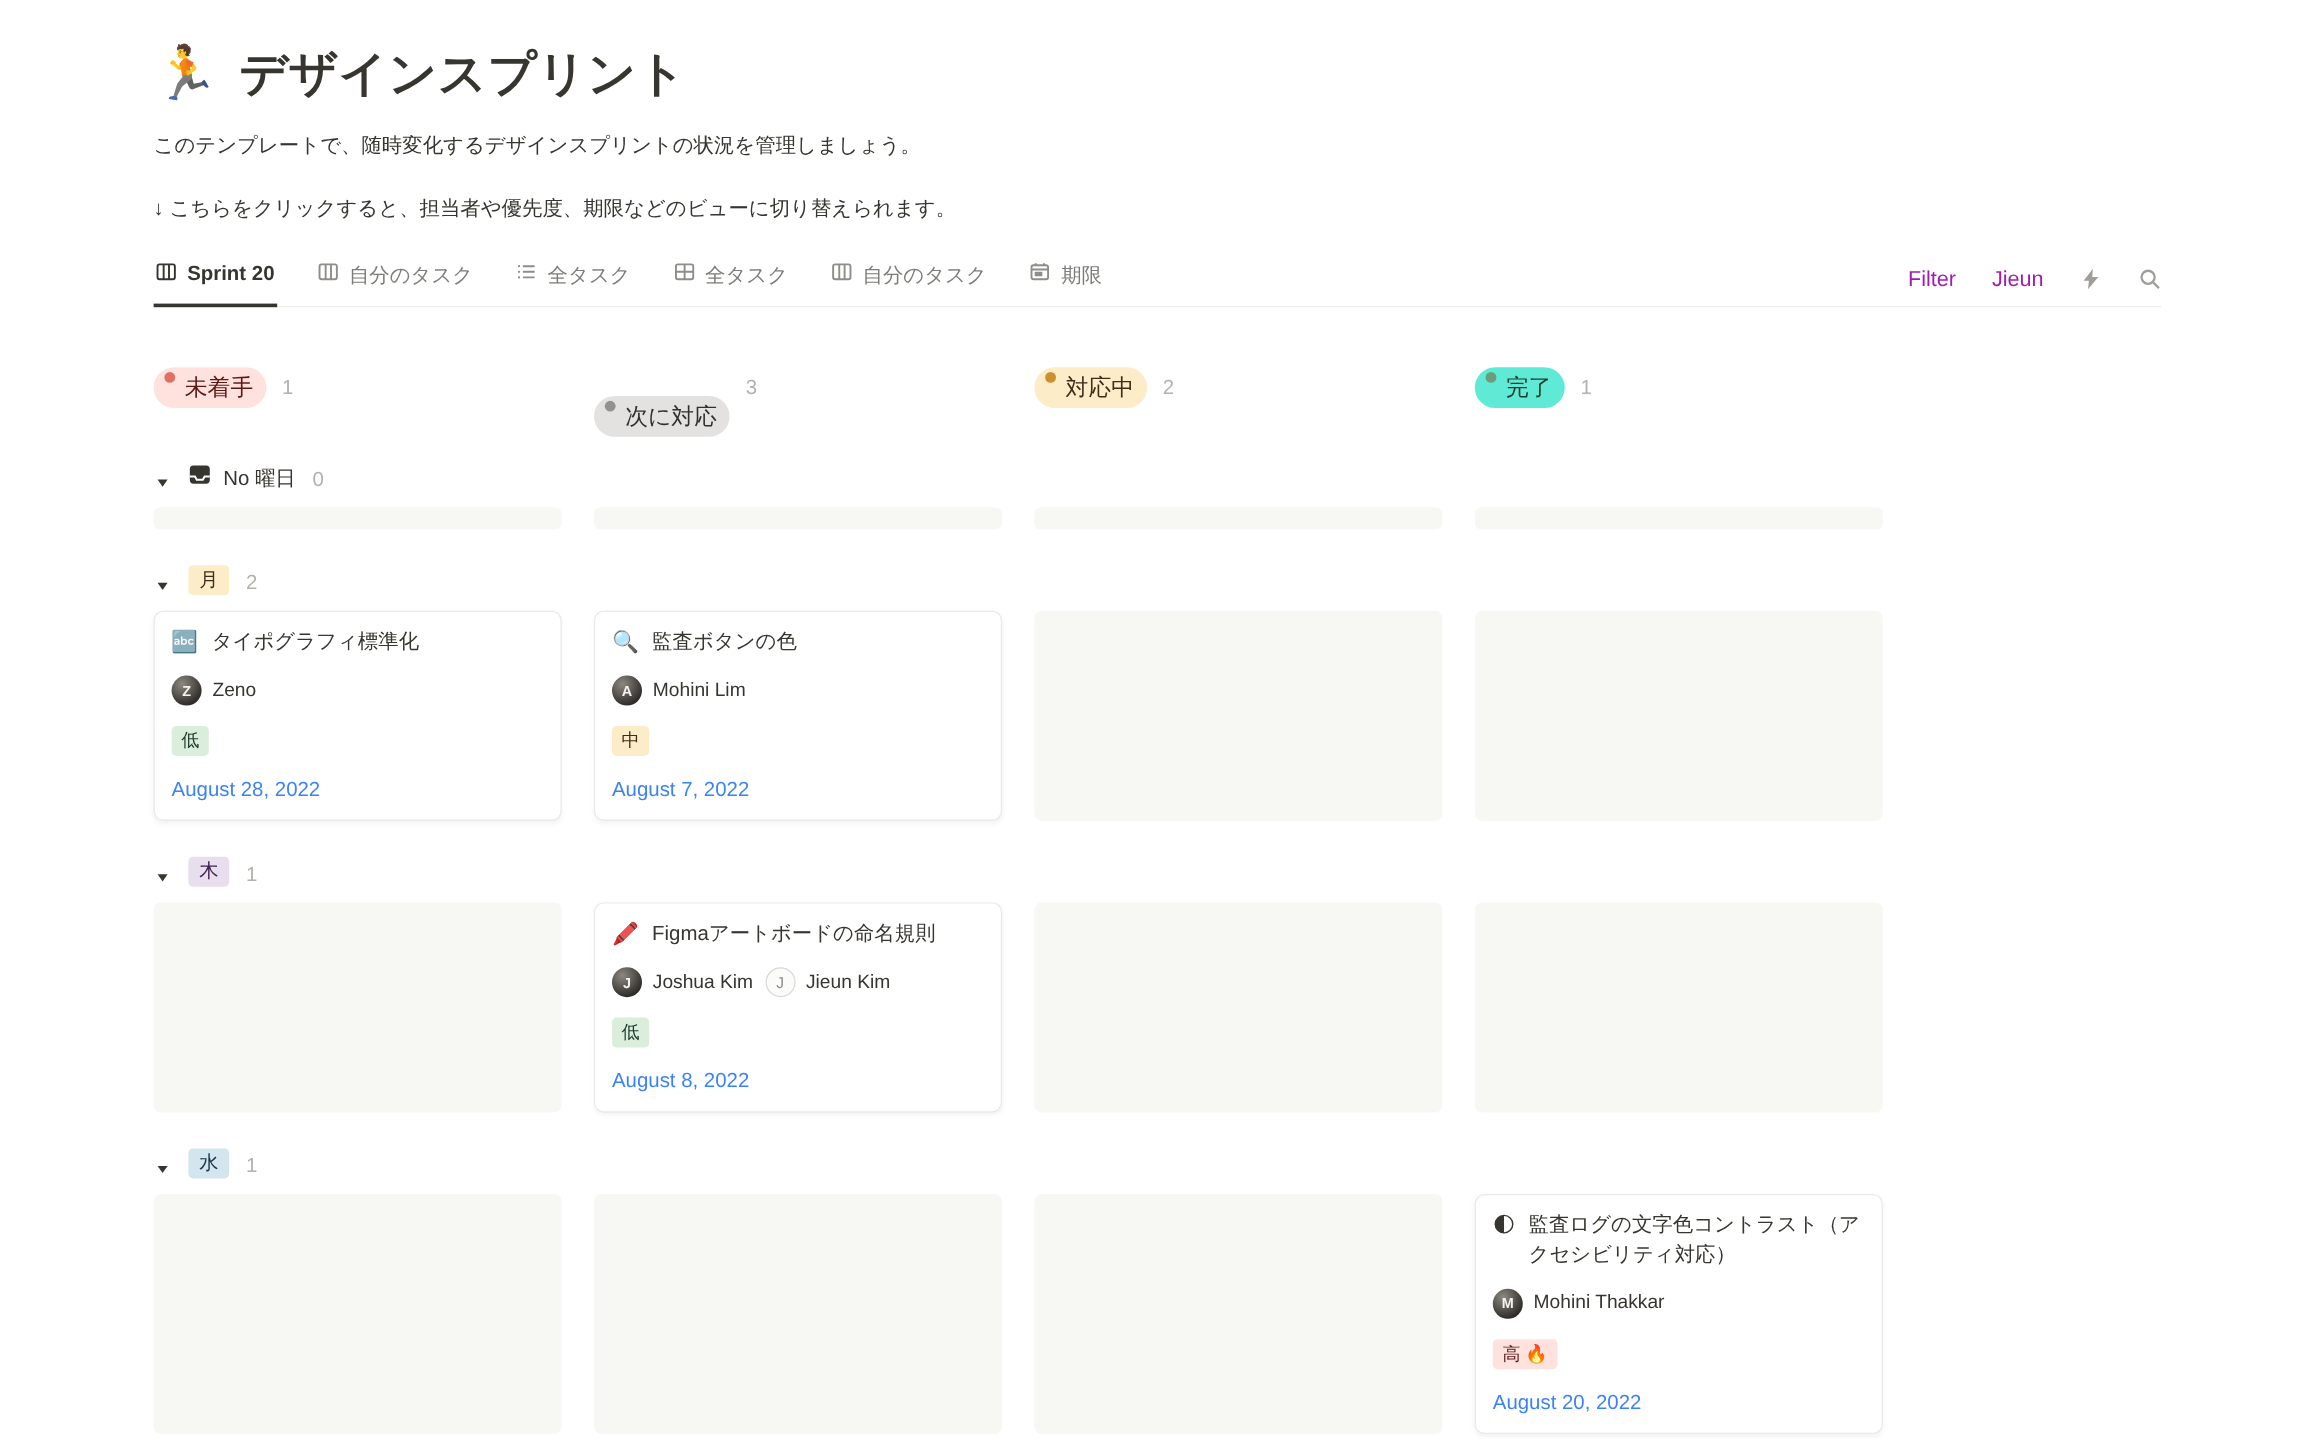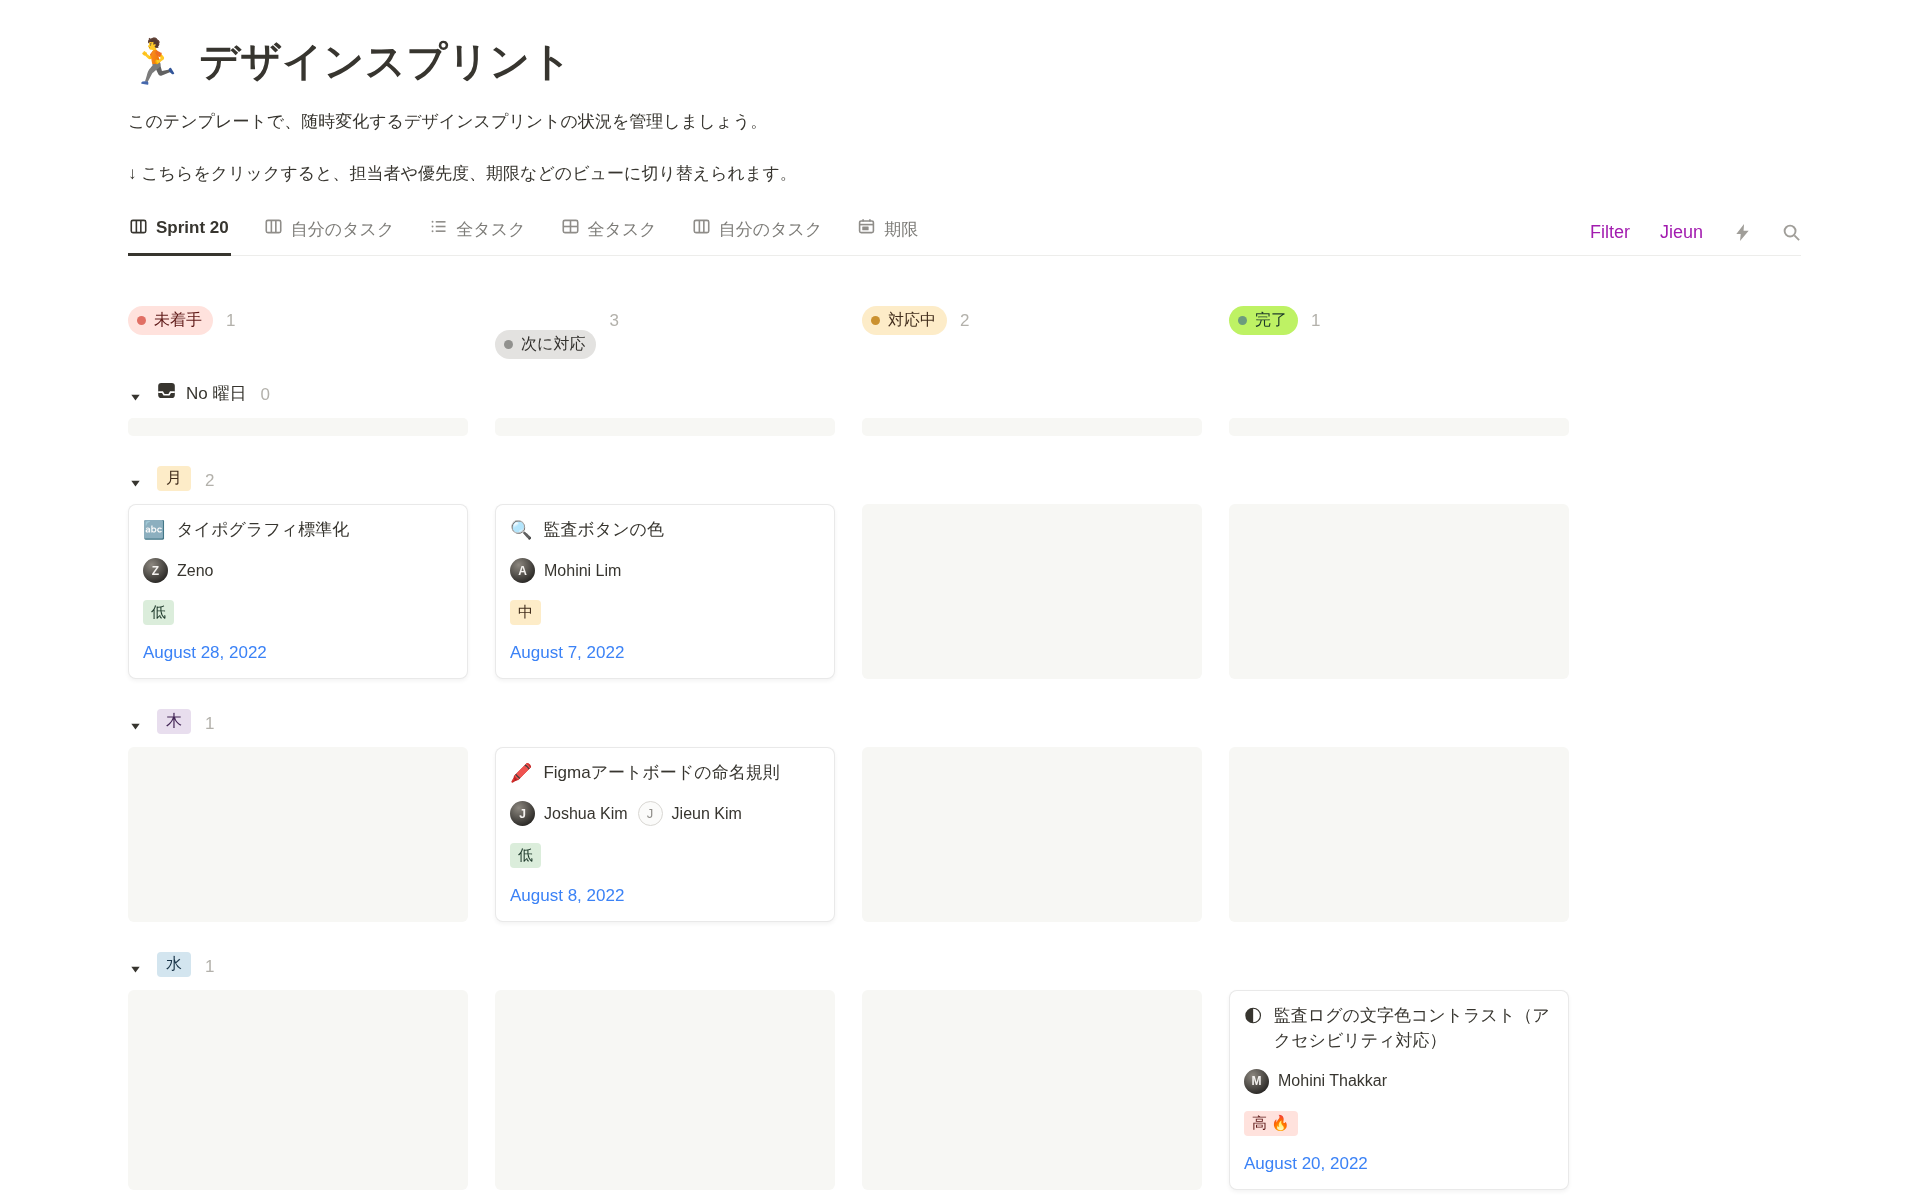--- a/index.html
+++ b/index.html
@@ -48,31 +48,31 @@
   .board { margin-top: 26px; width: 1441px; }
   .row {
     display: grid;
     grid-template-columns: repeat(4, 340px);
     column-gap: 27px;
     align-items: stretch;
   }
 
   .col-header { display: flex; align-items: center; gap: 13px; }
   .status-pill {
-    display: inline-flex; align-items: center; gap: 8px;
-    padding: 4px 11px 4px 9px; border-radius: 20px; font-size: 16px; font-family: Liberation Mono, monospace;
+    display: inline-flex; align-items: flex-start; gap: 8px;
+    padding: 4px 11px 4px 9px; border-radius: 20px; font-size: 19px; font-family: Liberation Mono, monospace;
   }
   .status-dot { width: 9px; height: 9px; border-radius: 50%; }
   .pill-red    { background: #ffe2dd; color: #5d1715; }
   .pill-red    .status-dot { background: #e16f64; }
   .pill-gray   { background: #e3e2e0; color: #32302c; margin-top: 48px; }
   .pill-gray   .status-dot { background: #91918e; }
   .pill-yellow { background: #fdecc8; color: #402c1b; }
   .pill-yellow .status-dot { background: #cb912f; }
-  .pill-green  { background: #bef264; color: #1c3829; }
+  .pill-green  { background: #5eead4; color: #1c3829; }
   .pill-green  .status-dot { background: #6c9b7d; }
   .count { color: #b3b1ab; font-size: 17px; }
 
   .group { margin-top: 30px; }
   .group-header { display: flex; align-items: flex-end; gap: 14px; margin-bottom: 13px; }
   .toggle { display: inline-flex; cursor: pointer; padding: 2px; }
   .group-label { font-size: 17px; display: flex; align-items: center; gap: 10px; }
   .group-pill { padding: 2px 9px; border-radius: 4px; font-size: 16px; }
   .gp-yellow { background: #fdecc8; color: #402c1b; }
   .gp-purple { background: #e8deee; color: #412454; }

